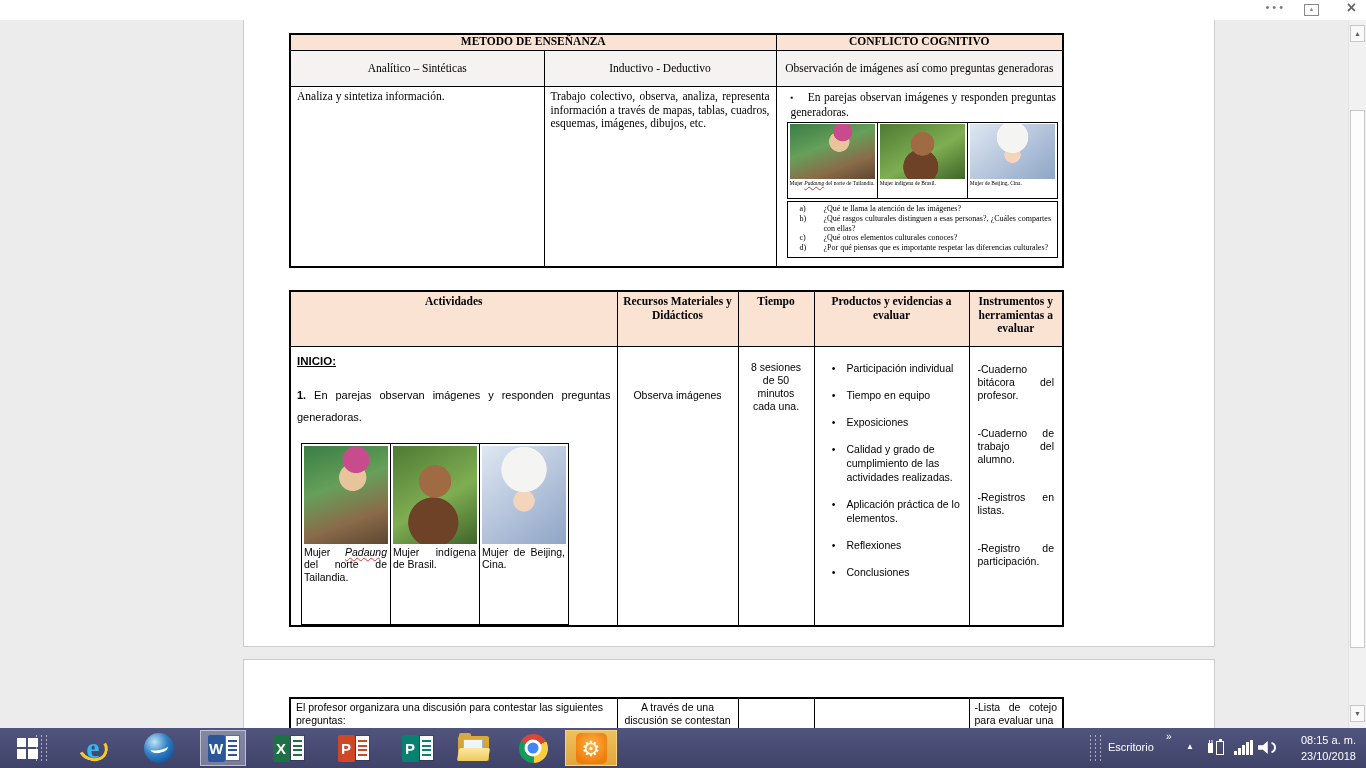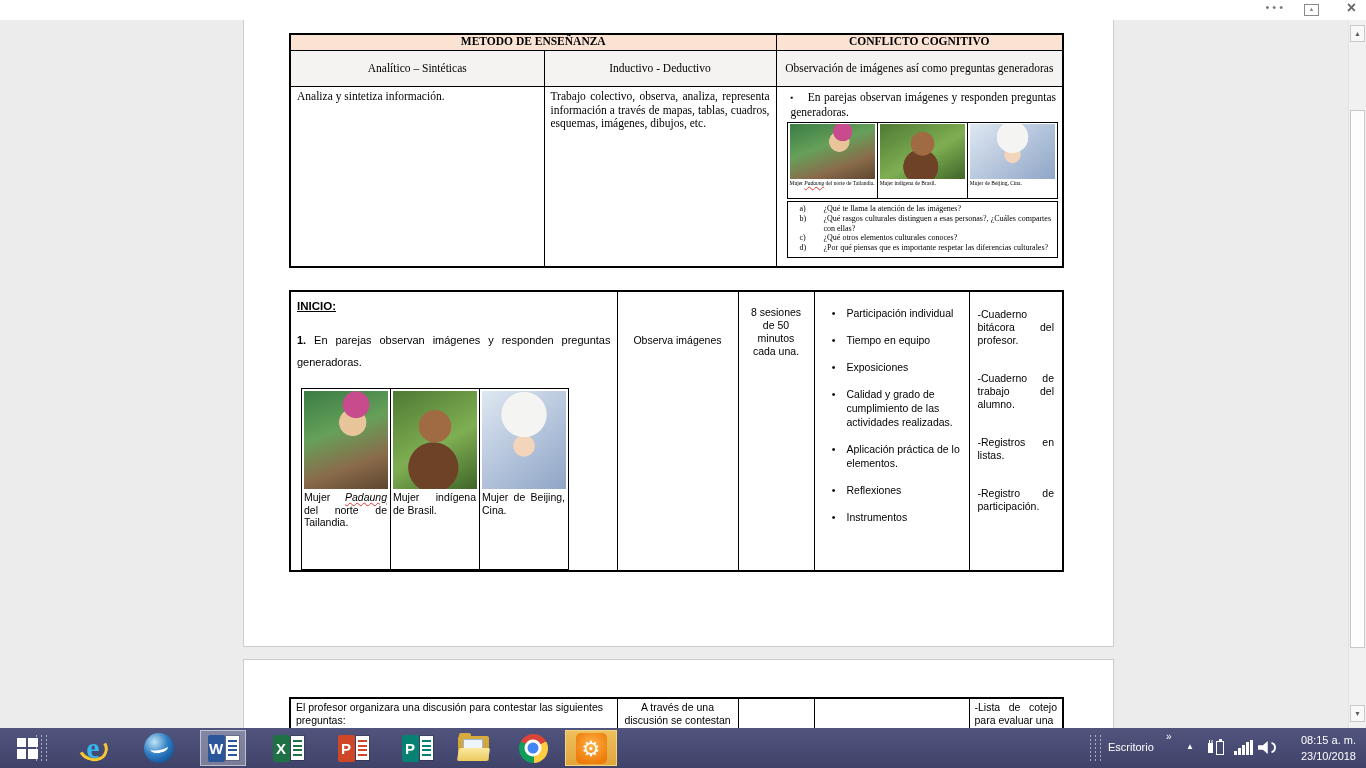--- a/index.html
+++ b/index.html
@@ -18,21 +18,21 @@
   .scroll{ position:absolute; top:20px; right:0; width:18px; height:708px;
            background:#f1f1f1; border-left:1px solid #e3e3e3; z-index:5; }
   .sc-btn{ position:absolute; left:1px; width:15px; height:17px; background:#f9f9f9;
            border:1px solid #c9c9c9; color:#5f5f5f; font-size:7px; display:grid; place-items:center; }
   .sc-up{ top:5px; }   .sc-up::before{ content:"▲"; }
   .sc-down{ top:685px; } .sc-down::before{ content:"▼"; }
   .sc-thumb{ position:absolute; left:1px; top:90px; width:15px; height:538px;
              background:#fdfdfd; border:1px solid #c9c9c9; }
 
   
-  .page{ position:absolute; left:243px; width:871px; background:#fff; border:1px solid #cccccc; }
+  .page{ position:absolute; left:243px; width:972px; background:#fff; border:1px solid #cccccc; }
   #page1{ top:19px; height:628px; }
   #page2{ top:659px; height:120px; }
 
   table.doc{ border-collapse:collapse; table-layout:fixed; position:absolute; left:45px; width:773px; }
   table.doc td{ border:1px solid #000; vertical-align:top; overflow:hidden; }
   .serif{ font-family:"Liberation Serif", serif; }
 
   
   .t1{ top:13px; border:2px solid #000; }
   .t1 td{ font-family:"Liberation Serif", serif; font-size:11.5px; line-height:13.5px; }
@@ -265,20 +265,27 @@
 
     <table class="doc t2">
       <colgroup>
           <col style="width:327px">
           <col style="width:121px">
           <col style="width:76px">
           <col style="width:155px">
           <col style="width:94px">
         </colgroup>
       <tbody>
+          <tr class="hrow">
+        <td>Actividades</td>
+        <td>Recursos Materiales y Didácticos</td>
+        <td>Tiempo</td>
+        <td>Productos y evidencias a evaluar</td>
+        <td>Instrumentos y herramientas a evaluar</td>
+      </tr>
       <tr class="crow">
         <td>
           <div class="inicio-title">INICIO:</div>
           <div class="step"><b>1.</b><span> En parejas observan imágenes y responden preguntas generadoras.</span></div>
           <div class="img-table">
             <div class="img-cell">
               <div class="big-photo ph1"></div>
               <div class="big-cap"><span>Mujer </span><span class="squig-red">Padaung</span><span> del norte de Tailandia.</span></div>
             </div>
             <div class="img-cell">
@@ -311,21 +318,21 @@
             <div class="prod-item">
                   <span>Calidad y grado de cumplimiento de las actividades realizadas.</span>
                 </div>
             <div class="prod-item">
                   <span>Aplicación práctica de lo elementos.</span>
                 </div>
             <div class="prod-item">
                   <span>Reflexiones</span>
                 </div>
             <div class="prod-item">
-                  <span>Instrumentos</span>
+                  <span>Conclusiones</span>
                 </div>
           </div>
         </td>
         <td>
           <div class="inst-list">
             <div class="inst-item">-Cuaderno bitácora del profesor.</div>
             <div class="inst-item">-Cuaderno de trabajo del alumno.</div>
             <div class="inst-item">-Registros en listas.</div>
             <div class="inst-item">-Registro de participación.</div>
           </div>

